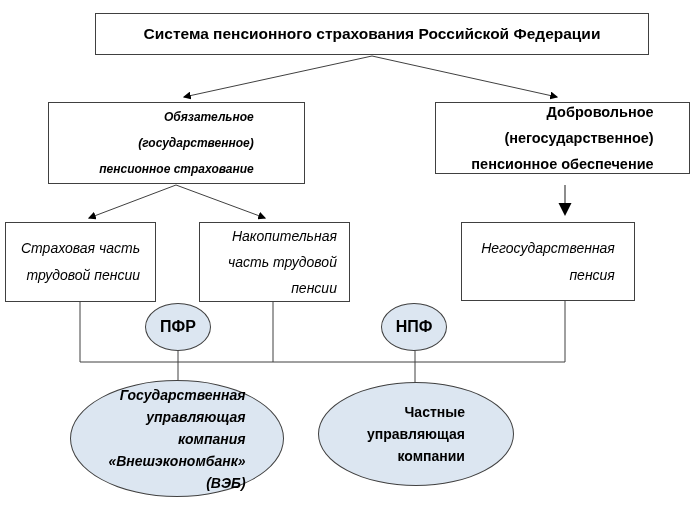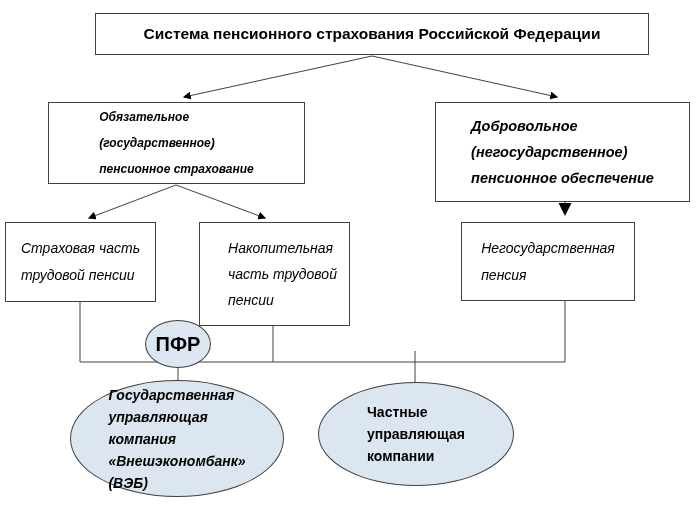--- a/index.html
+++ b/index.html
@@ -19,21 +19,21 @@
   svg.connectors {
     position: absolute;
     left: 0; top: 0;
     width: 700px; height: 505px;
   }
   .node {
     position: absolute;
     display: flex;
     align-items: center;
     justify-content: center;
-    text-align: left;
+    text-align: right;
     white-space: pre-line;
     box-sizing: border-box;
   }
   .box {
     background: #ffffff;
     border: 1px solid #404040;
   }
   .ellipse {
     background: #dce6f1;
     border: 1px solid #404040;
@@ -41,38 +41,38 @@
   }
   .n-title {
     left: 95px; top: 13px; width: 554px; height: 42px;
     font-size: 15.5px; font-weight: bold;
   }
   .n-mandatory {
     left: 48px; top: 102px; width: 257px; height: 82px;
     font-size: 12px; font-weight: bold; font-style: italic; line-height: 26px;
   }
   .n-voluntary {
-    left: 435px; top: 102px; width: 255px; height: 100px;
-    font-size: 14.5px; font-weight: bold; font-style: italic; line-height: 26px;
+    left: 435px; top: 102px; width: 255px; height: 72px;
+    font-size: 14.5px; font-weight: bold; line-height: 26px;
   }
   .n-insurance {
     left: 5px; top: 222px; width: 151px; height: 80px;
     font-size: 14px; font-style: italic; line-height: 27px;
   }
   .n-funded {
-    left: 199px; top: 222px; width: 151px; height: 104px;
+    left: 199px; top: 222px; width: 151px; height: 80px;
     font-size: 14px; font-style: italic; line-height: 26px; padding-left: 16px;
   }
   .n-nonstate {
     left: 461px; top: 222px; width: 174px; height: 79px;
     font-size: 14px; font-style: italic; line-height: 27px;
   }
   .n-pfr {
-    left: 145px; top: 320px; width: 66px; height: 48px;
-    font-size: 20px; font-weight: bold;
+    left: 145px; top: 303px; width: 66px; height: 48px;
+    font-size: 16px; font-weight: bold;
   }
   .n-npf {
     left: 381px; top: 303px; width: 66px; height: 48px;
     font-size: 16px; font-weight: bold;
   }
   .n-veb {
     left: 70px; top: 380px; width: 214px; height: 117px;
     font-size: 14px; font-weight: bold; line-height: 22px; font-style: italic;
   }
   .n-private {
@@ -127,20 +127,21 @@
 
   <div class="node box n-funded">Накопительная
 часть трудовой
 пенсии</div>
 
   <div class="node box n-nonstate">Негосударственная
 пенсия</div>
 
   <div class="node ellipse n-pfr">ПФР</div>
 
+  <div class="node ellipse n-npf">НПФ</div>
 
   <div class="node ellipse n-veb">Государственная
 управляющая
 компания
 «Внешэкономбанк»
 (ВЭБ)</div>
 
   <div class="node ellipse n-private">Частные
 управляющая
 компании</div>

